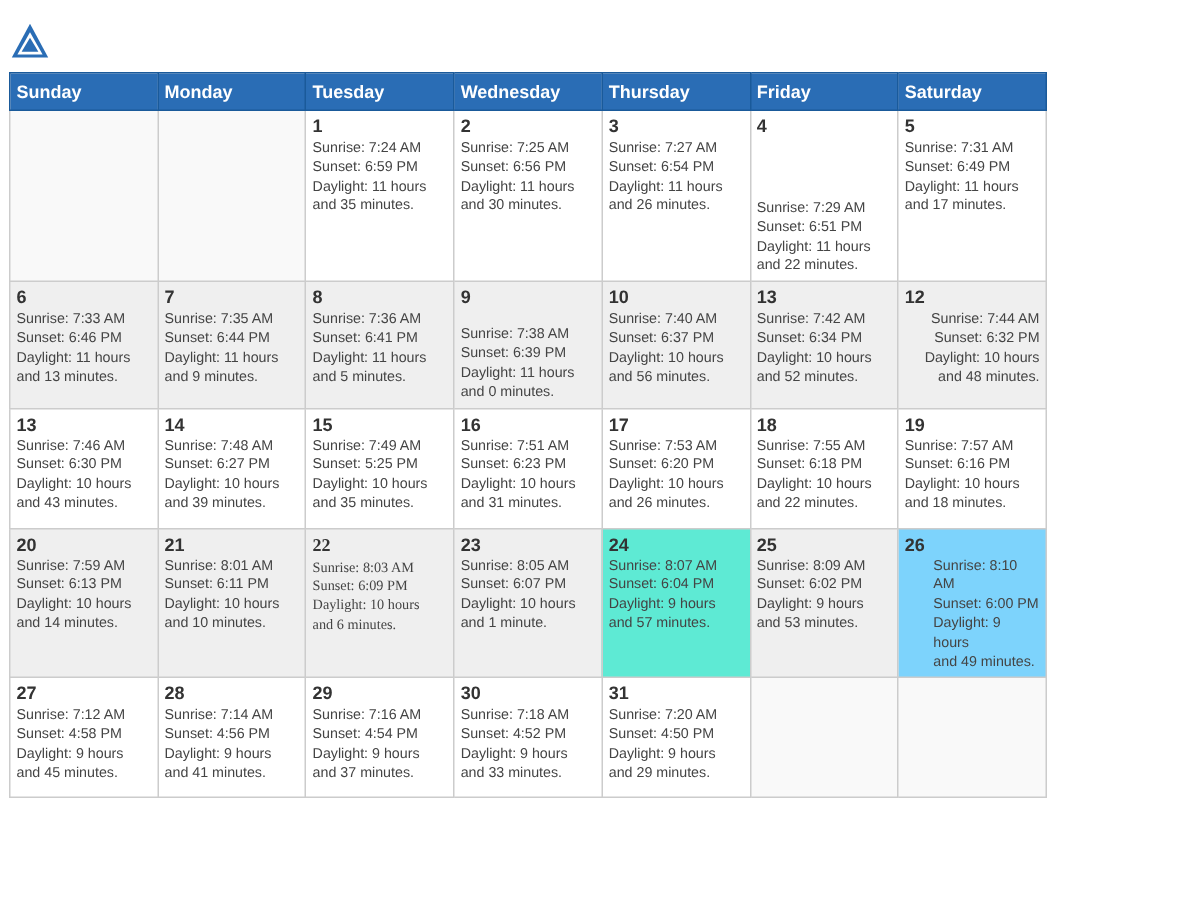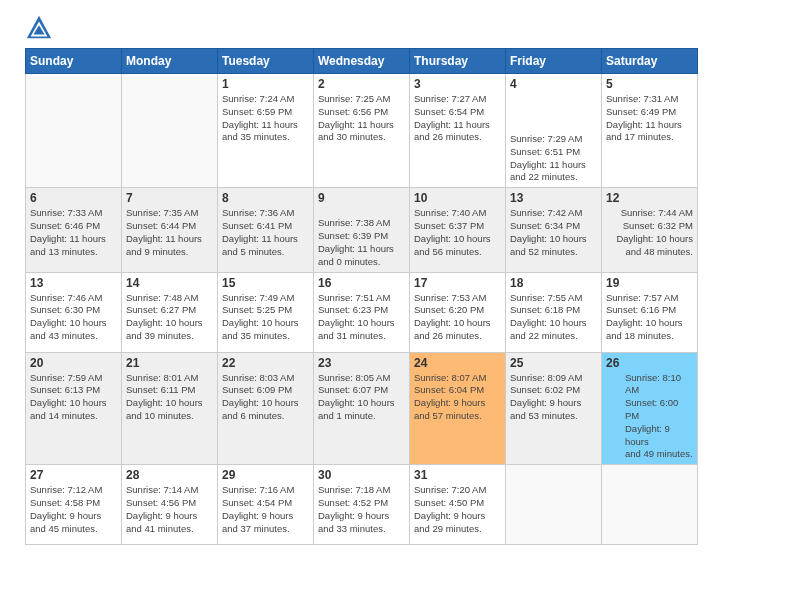--- a/index.html
+++ b/index.html
@@ -5,21 +5,21 @@
     * { margin: 0; padding: 0; box-sizing: border-box; }
     body {
       font-family: Arial, sans-serif;
       background: #fff;
       width: 792px;
       height: 612px;
       overflow: hidden;
     }
     .container {
       width: 712px;
-      padding: 10px 14px 10px 25px;
+      padding: 10px 14px 10px 6px;
     }
     .header-row {
       display: flex;
       align-items: flex-start;
       justify-content: space-between;
       margin-bottom: 6px;
     }
     .logo {
       display: flex;
       align-items: center;
@@ -282,35 +282,35 @@
 Daylight: 10 hours
 and 14 minutes.</div>
           </td>
           <td style="background: rgb(239, 239, 239); margin-top: 32px;">
             <span class="day-number">21</span>
             <div class="day-info" style="white-space: pre-line;">Sunrise: 8:01 AM
 Sunset: 6:11 PM
 Daylight: 10 hours
 and 10 minutes.</div>
           </td>
-          <td style="background: rgb(239, 239, 239);">
+          <td style="background: rgb(239, 239, 239); font-family: Liberation Serif, serif;">
             <span class="day-number">22</span>
             <div class="day-info" style="white-space: pre-line;">Sunrise: 8:03 AM
 Sunset: 6:09 PM
 Daylight: 10 hours
 and 6 minutes.</div>
           </td>
           <td style="background: rgb(239, 239, 239);">
             <span class="day-number">23</span>
             <div class="day-info" style="white-space: pre-line;">Sunrise: 8:05 AM
 Sunset: 6:07 PM
 Daylight: 10 hours
 and 1 minute.</div>
           </td>
-          <td style="background: #fdba74;">
+          <td style="background: #5eead4;">
             <span class="day-number">24</span>
             <div class="day-info" style="white-space: pre-line;">Sunrise: 8:07 AM
 Sunset: 6:04 PM
 Daylight: 9 hours
 and 57 minutes.</div>
           </td>
           <td style="background: rgb(239, 239, 239);">
             <span class="day-number">25</span>
             <div class="day-info" style="white-space: pre-line;">Sunrise: 8:09 AM
 Sunset: 6:02 PM

